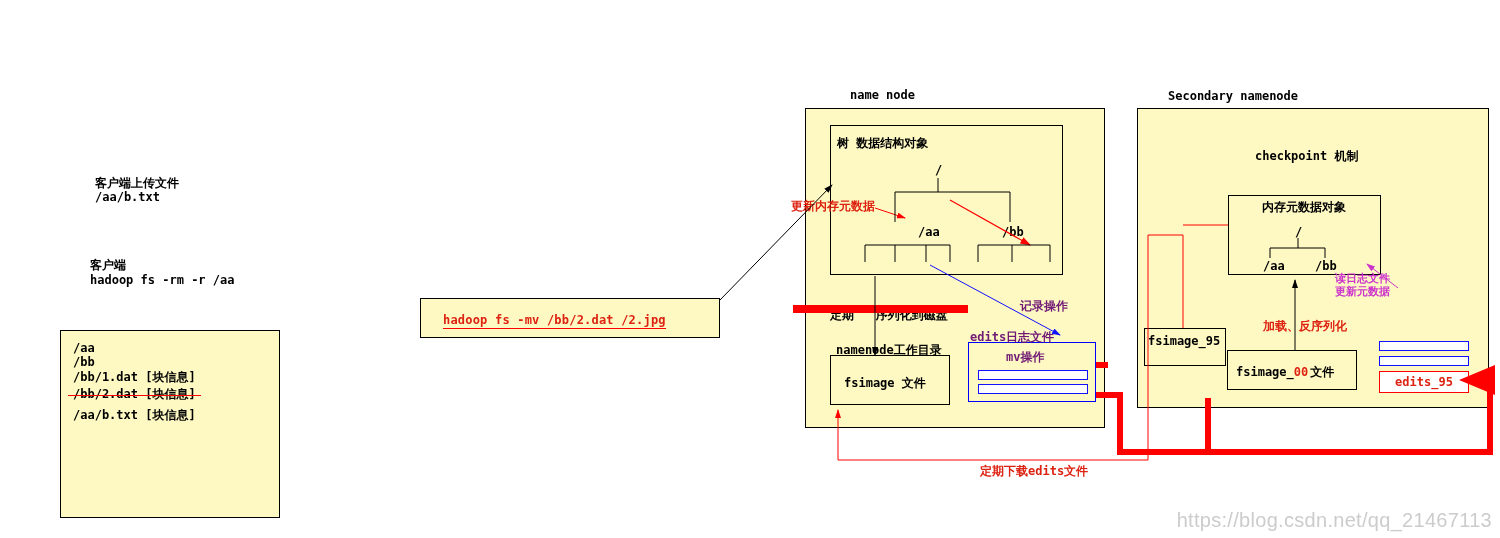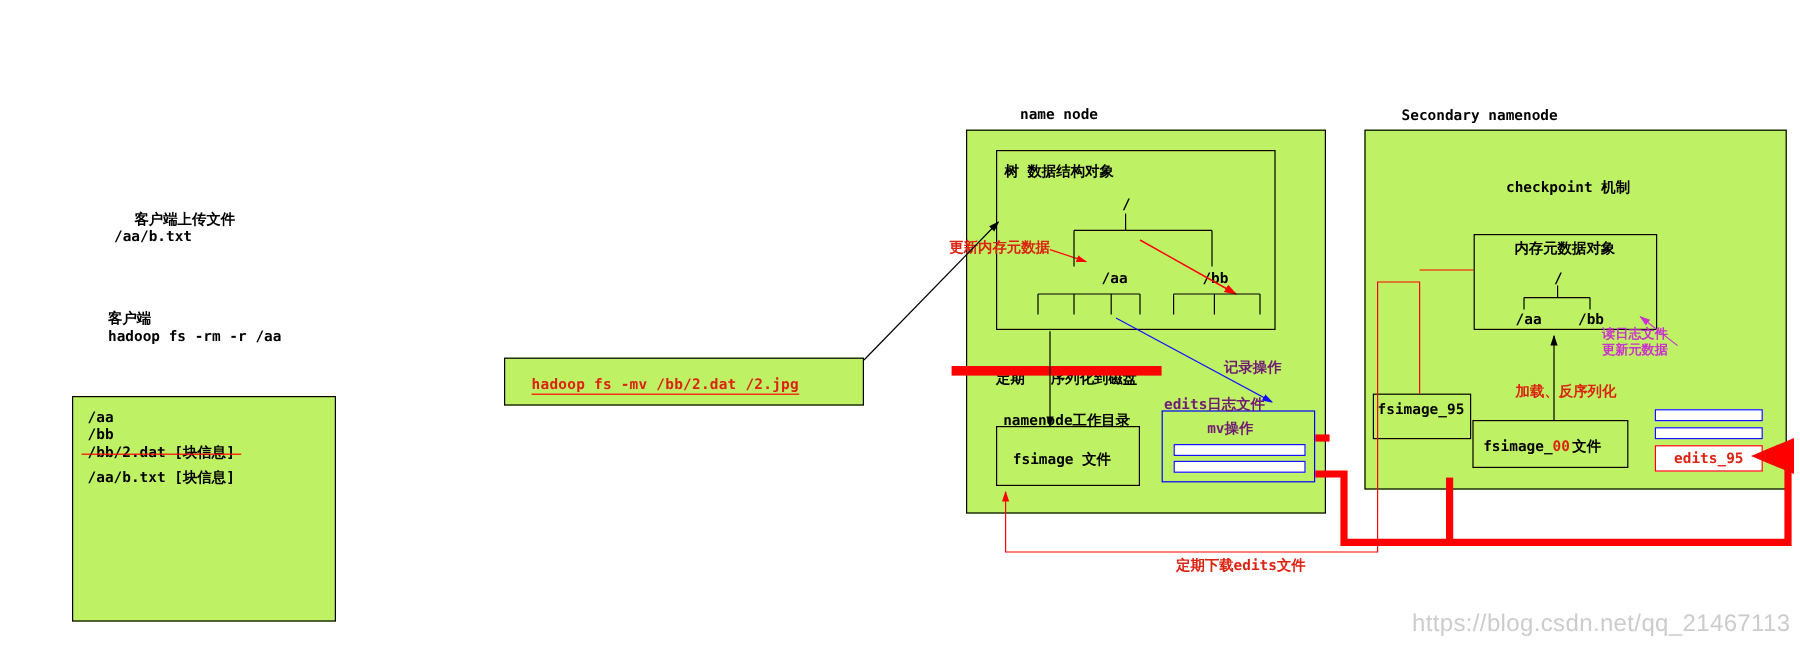--- a/index.html
+++ b/index.html
@@ -7,21 +7,21 @@
     margin: 0;
     width: 1500px;
     height: 538px;
     font-family: "SimSun", "Microsoft YaHei", monospace;
     font-size: 12px;
     background: #fff;
     position: relative;
     overflow: hidden;
   }
   .abs { position: absolute; }
-  .box { border: 1.5px solid #000; background: #bef264; }
+  .box { border: 1.5px solid #000; background: #fef9c3; }
   .bold { font-weight: bold; }
   .red-text { color: #d21; }
   .blue-text { color: #701a75; }
   .strike-through {
     text-decoration: none;
     position: relative;
   }
   .strike-through::after {
     content: "";
     position: absolute;
@@ -44,29 +44,30 @@
     letter-spacing: .3px;
   }
   .small-rect { border: 1px solid #11f; background: #fff; }
   .small-rect-red { border: 1px solid #f00; background: #fff; }
   .blue-border { border: 1.5px solid #00f; }
   .red-underline { border-bottom: 1px solid #f00; text-decoration: none; }
 </style>
 </head>
 <body>
 
-<div class="abs bold" style="left:112px; top:175px;">客户端上传文件</div>
+<div class="abs bold" style="left:95px; top:175px;">客户端上传文件</div>
 <div class="abs bold" style="left:95px; top:190px;">/aa/b.txt</div>
 
 <div class="abs bold" style="left:90px; top:257px;">客户端</div>
 <div class="abs bold" style="left:90px; top:273px;">hadoop fs -rm -r /aa</div>
 
 <div class="abs box" style="left:60px; top:330px; width:220px; height:188px; padding:10px 12px;">
   <div class="bold">/aa</div>
   <div class="bold">/bb</div>
+  <div class="bold">/bb/1.dat  [块信息]</div>
   <div class="bold strike-through" style="display:inline-block;">/bb/2.dat  [块信息]</div>
   <div class="bold" style="margin-top:4px;">/aa/b.txt  [块信息]</div>
 </div>
 
 <div class="abs box" style="left:420px; top:298px; width:300px; height:40px;">
   <div class="abs" style="left:22px; top:14px;">
     <span class="bold red-text red-underline" style="padding-bottom:1px; letter-spacing:.2px;">hadoop fs -mv  /bb/2.dat  /2.jpg</span>
   </div>
 </div>
 

